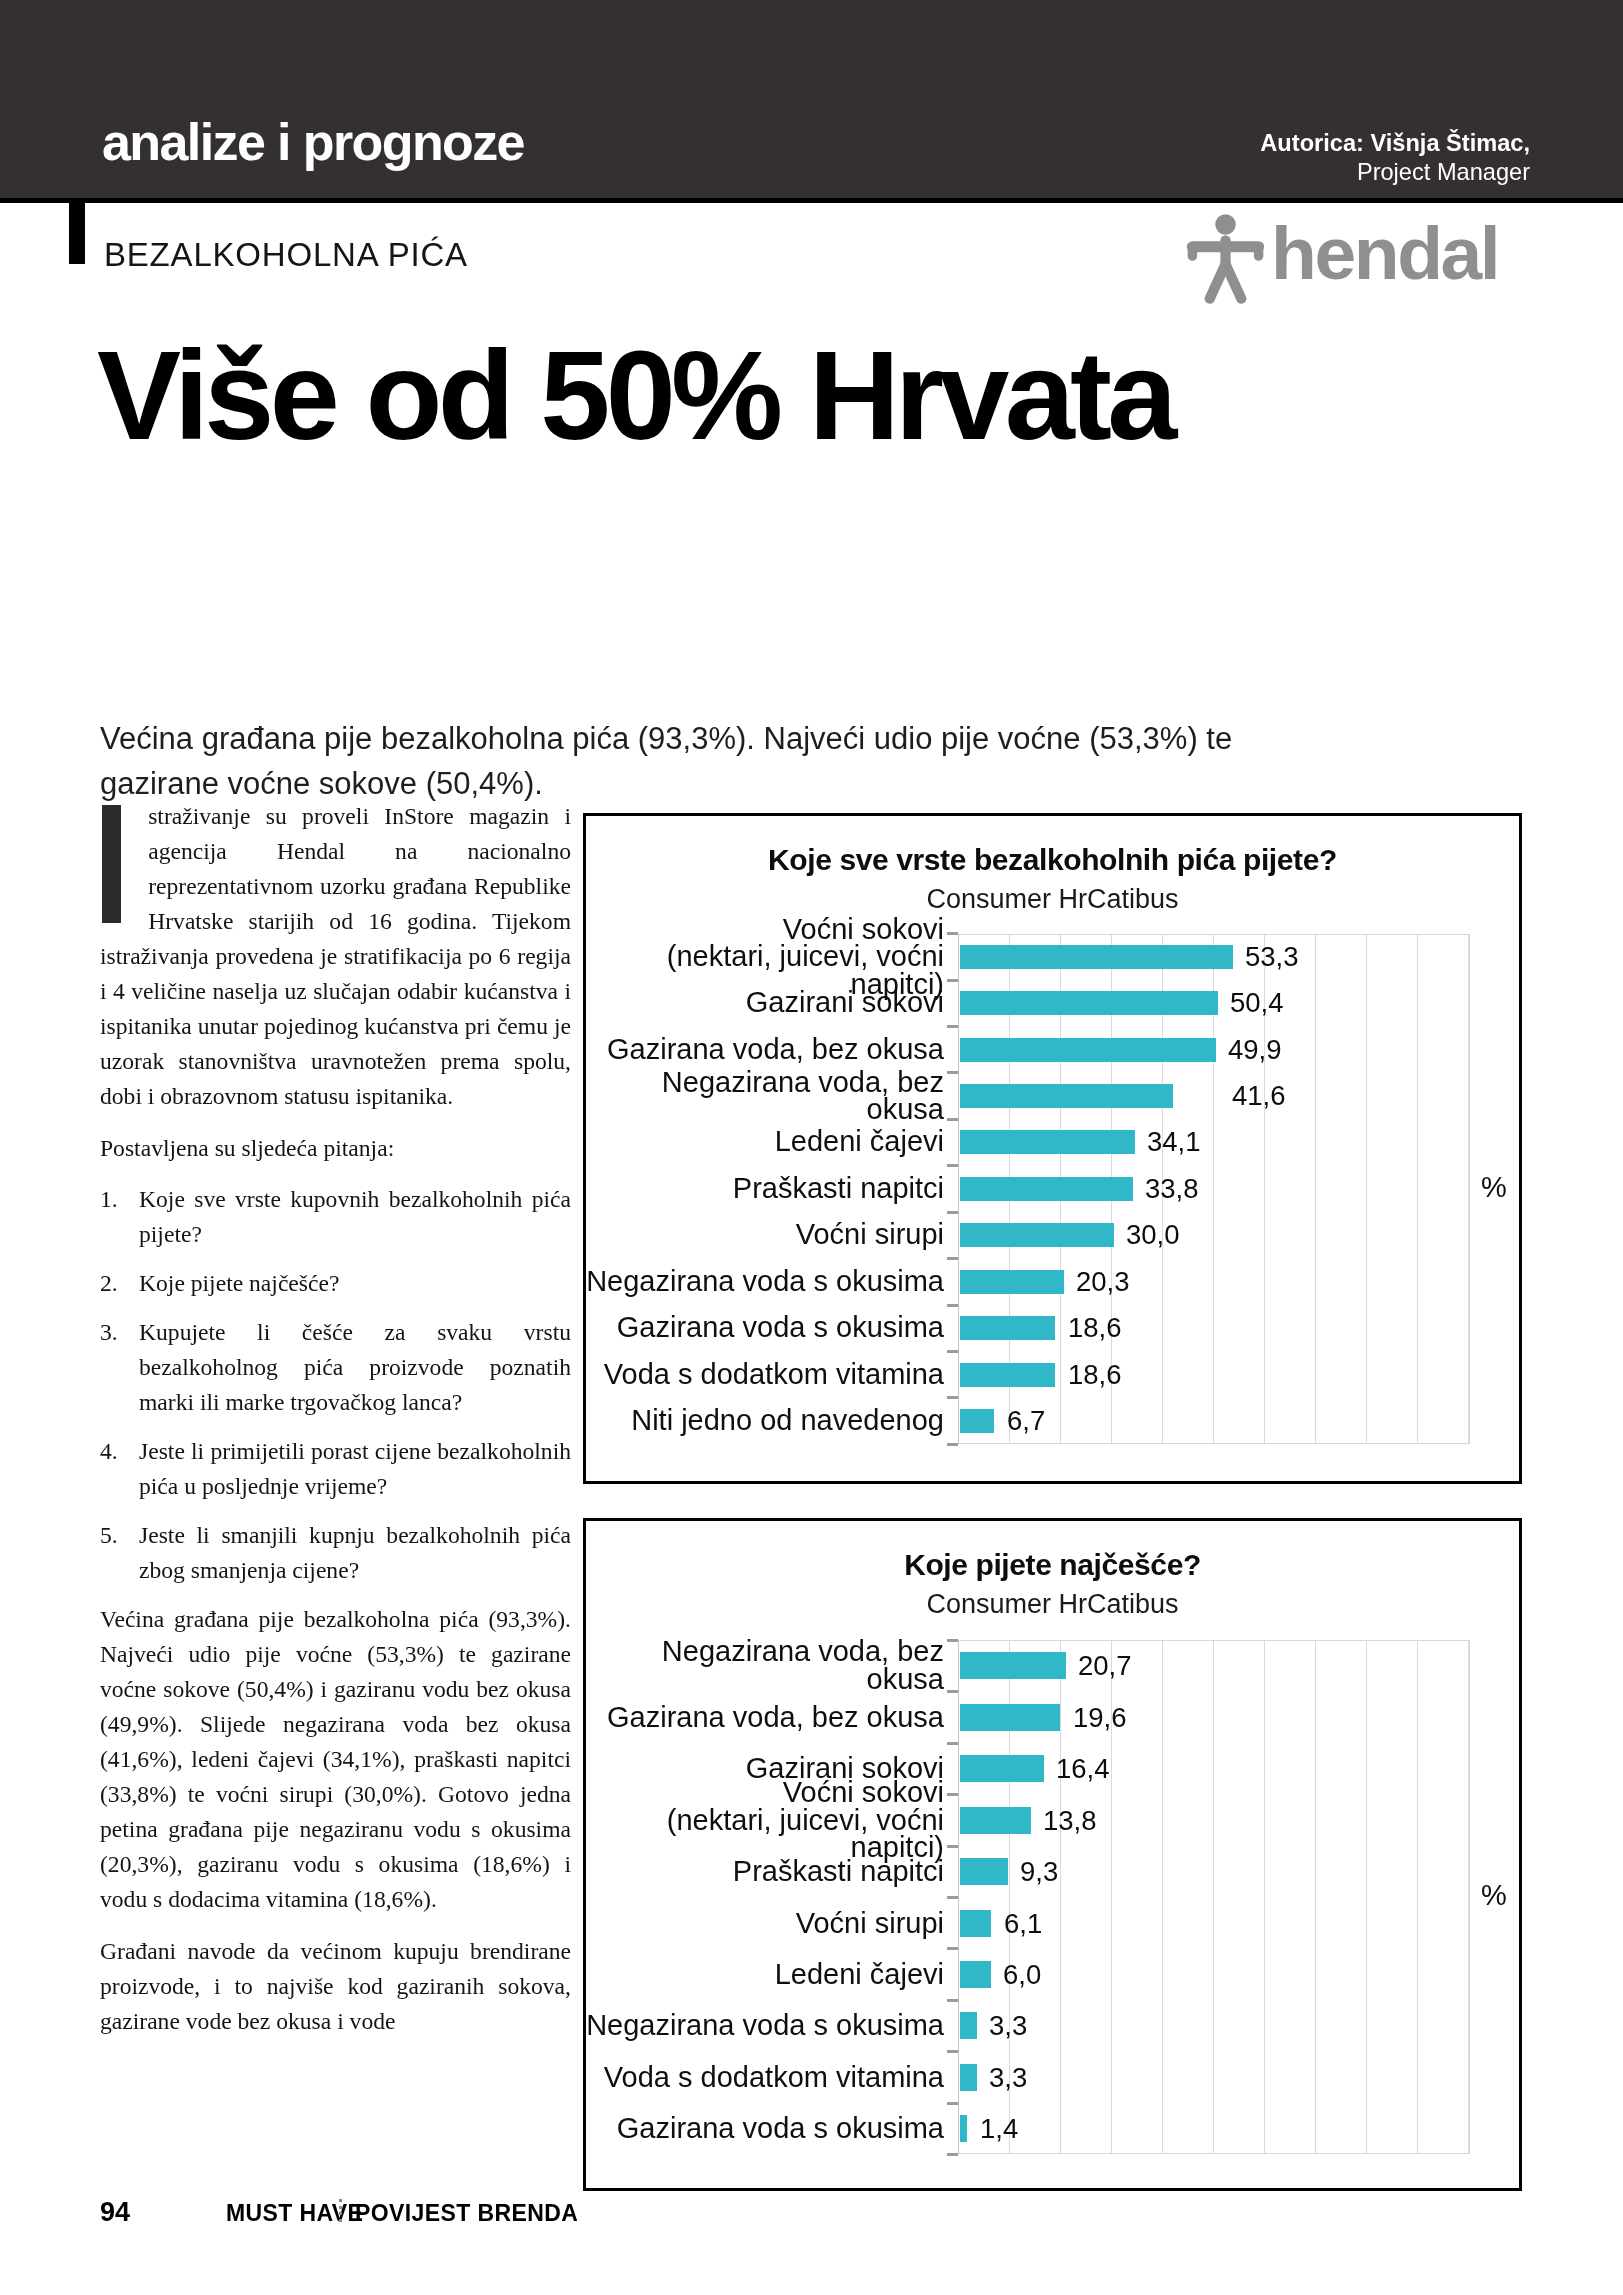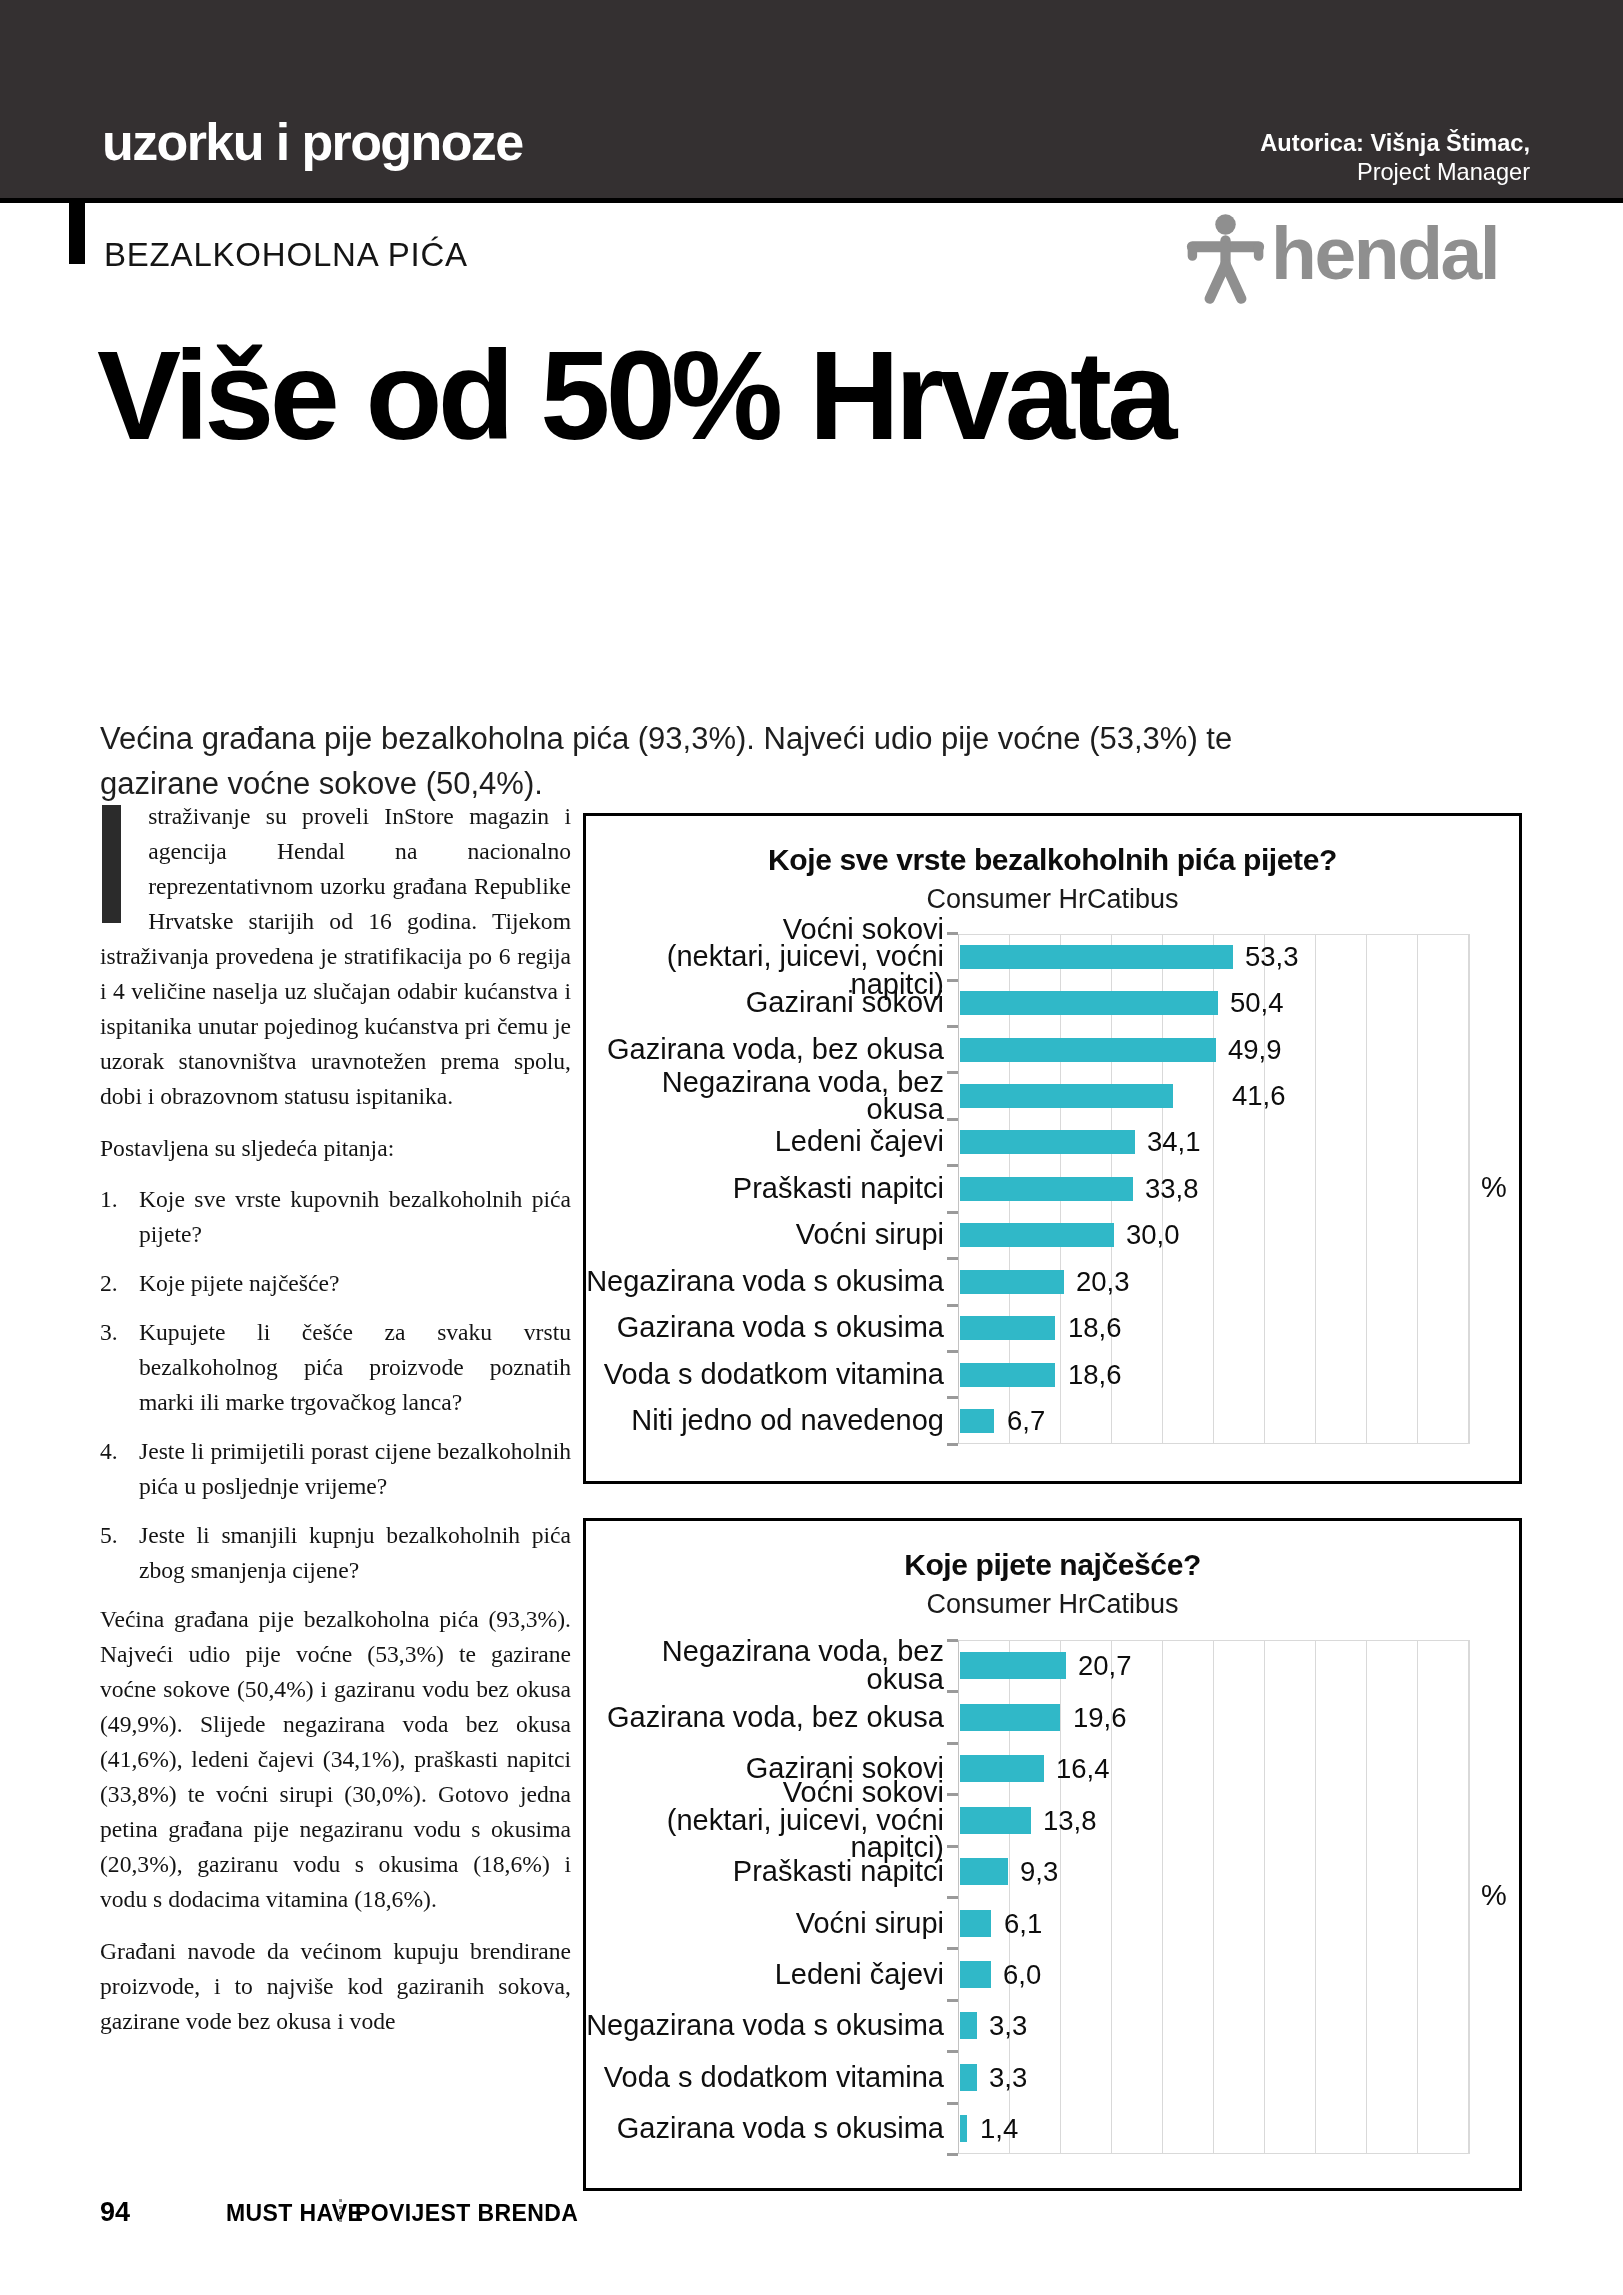--- a/index.html
+++ b/index.html
@@ -98,21 +98,21 @@
   }
   .ctick{position:absolute; width:11px; height:3.1px; background:#9a9a9a;}
   .pct{position:absolute; font-size:29px; font-weight:400; color:#0d0d0d;}
 </style>
 </head>
 <body>
 
 <div class="page">
 
   <header class="topbar">
-    <div class="kicker">uzorku i prognoze</div>
+    <div class="kicker">analize i prognoze</div>
     <div class="author">
       <div class="author-name">Autorica: Višnja Štimac,</div>
       <div class="author-role">Project Manager</div>
     </div>
   </header>
 
   <div class="tab-mark"></div>
   <div class="category-label">BEZALKOHOLNA PIĆA</div>
 
   <div class="hendal">

